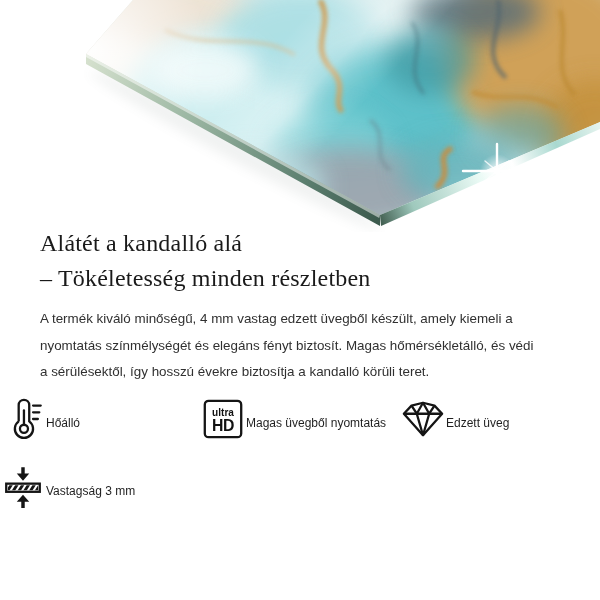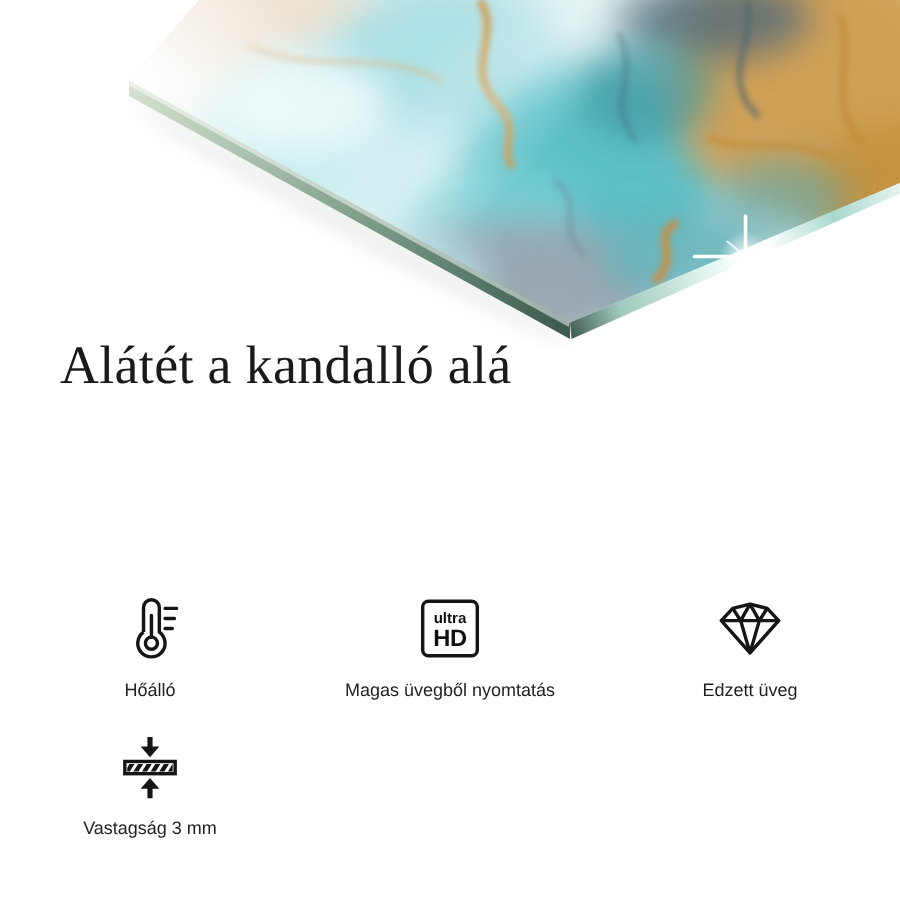--- a/index.html
+++ b/index.html
@@ -3,32 +3,32 @@
 <meta charset="utf-8">
 <style>
   html,body{margin:0;padding:0;background:#ffffff;}
   .page{
     position:relative;width:600px;height:600px;background:#ffffff;overflow:hidden;
     font-family:"Liberation Sans",sans-serif;color:#1a1a1a;
   }
   .hero{position:absolute;top:0;left:0;width:600px;height:232px;}
   .content{position:absolute;left:40px;top:226px;width:500px;}
   .title{
-    font-family:"Liberation Serif",serif;font-weight:400;font-size:36px;line-height:35px;
+    font-family:"Liberation Serif",serif;font-weight:400;font-size:24px;line-height:35px;
     color:#1a1a1a;margin:0;letter-spacing:.2px;
   }
   .title span{display:block;}
   .desc{
     margin:10px 0 0 0;font-size:13.4px;line-height:26.5px;color:#303030;max-width:500px;
   }
   .features{
     position:absolute;left:0;top:394px;width:600px;
     display:grid;grid-template-columns:repeat(3,1fr);row-gap:18px;
   }
-  .feature{display:flex;flex-direction:column;align-items:center;}
+  .feature{display:flex;flex-direction:row;align-items:center;}
   .icon-box{height:50px;display:flex;align-items:center;justify-content:center;}
   .feature .label{margin-top:9px;font-size:12px;line-height:15px;color:#1f1f1f;text-align:right;}
   .ic{stroke:#151515;fill:none;stroke-width:2.4;}
   .badge-top{font-family:"Liberation Sans",sans-serif;font-weight:700;font-size:10.5px;fill:#111;}
   .badge-bottom{font-family:"Liberation Sans",sans-serif;font-weight:800;font-size:16.5px;fill:#111;letter-spacing:-.3px;}
 </style>
 </head>
 <body>
 
 <div class="page">
@@ -124,21 +124,23 @@
         <line x1="-12" y1="-10" x2="12" y2="10" stroke-width="1.4" opacity=".8"></line>
         <line x1="12" y1="-10" x2="-12" y2="10" stroke-width="1.4" opacity=".8"></line>
       </g>
       <circle r="3.2" fill="#ffffff"></circle>
     </g>
   </svg>
 
   <div class="content">
     <h1 class="title">
       <span>Alátét a kandalló alá</span>
+      <span>– Tökéletesség minden részletben</span>
     </h1>
+    <p class="desc">A termék kiváló minőségű, 4 mm vastag edzett üvegből készült, amely kiemeli a nyomtatás színmélységét és elegáns fényt biztosít. Magas hőmérsékletálló, és védi a sérülésektől, így hosszú évekre biztosítja a kandalló körüli teret.</p>
   </div>
 
   <div class="features">
 
     <div class="feature">
       <div class="icon-box">
         <svg viewBox="0 0 48 48" width="46" height="46">
           <path class="ic" d="M19.5,26.5 V9.5 a5.5,5.5 0 0 1 11,0 V26.5 a9.5,9.5 0 1 1 -11,0" stroke-linejoin="round"></path>
           <circle class="ic" cx="25" cy="34.2" r="4.2"></circle>
           <path class="ic" d="M25,15 V29.8" stroke-linecap="round"></path>

